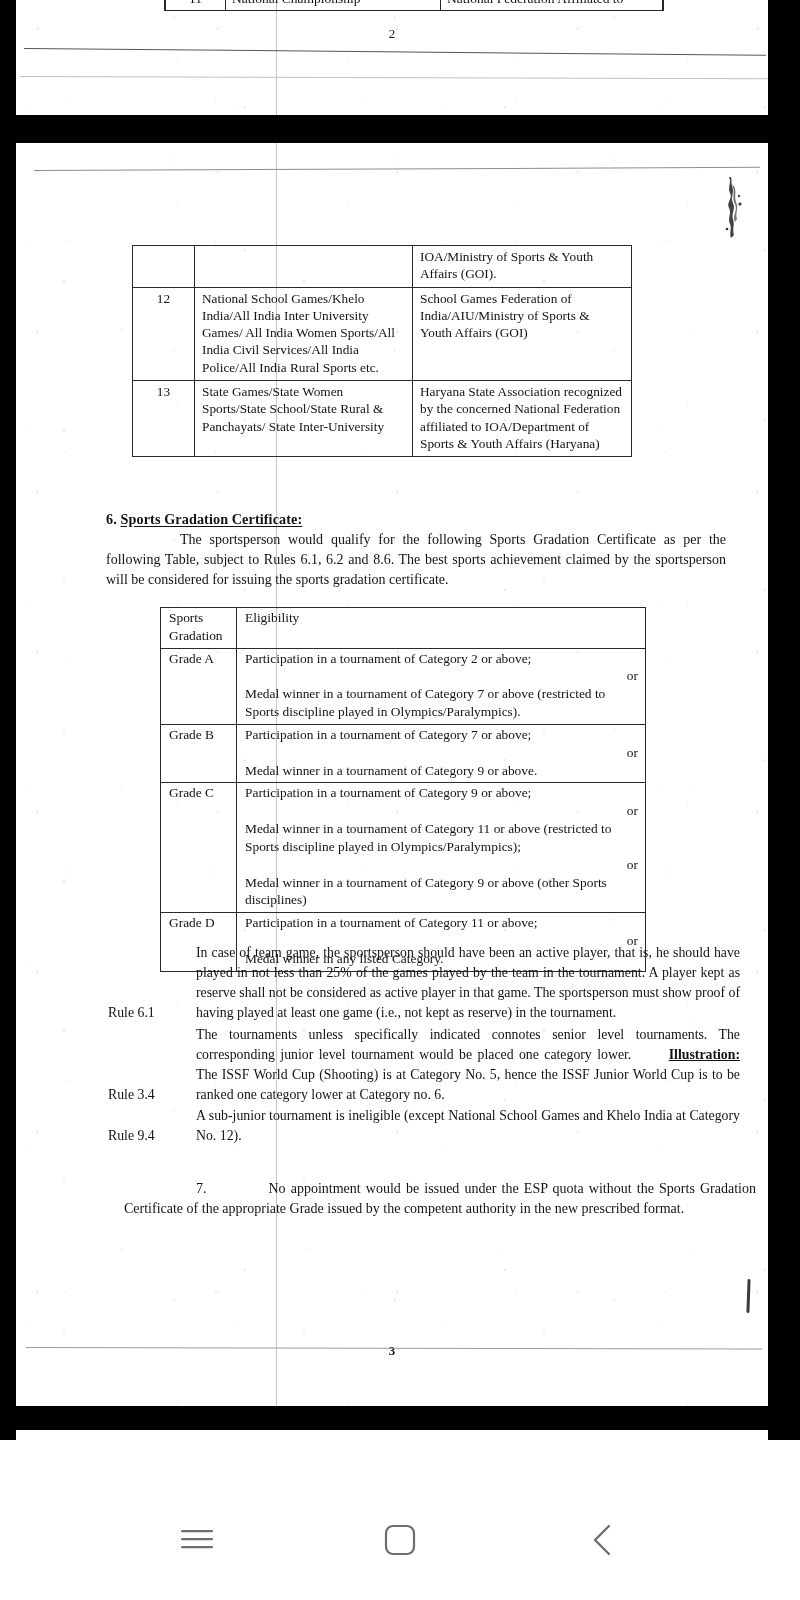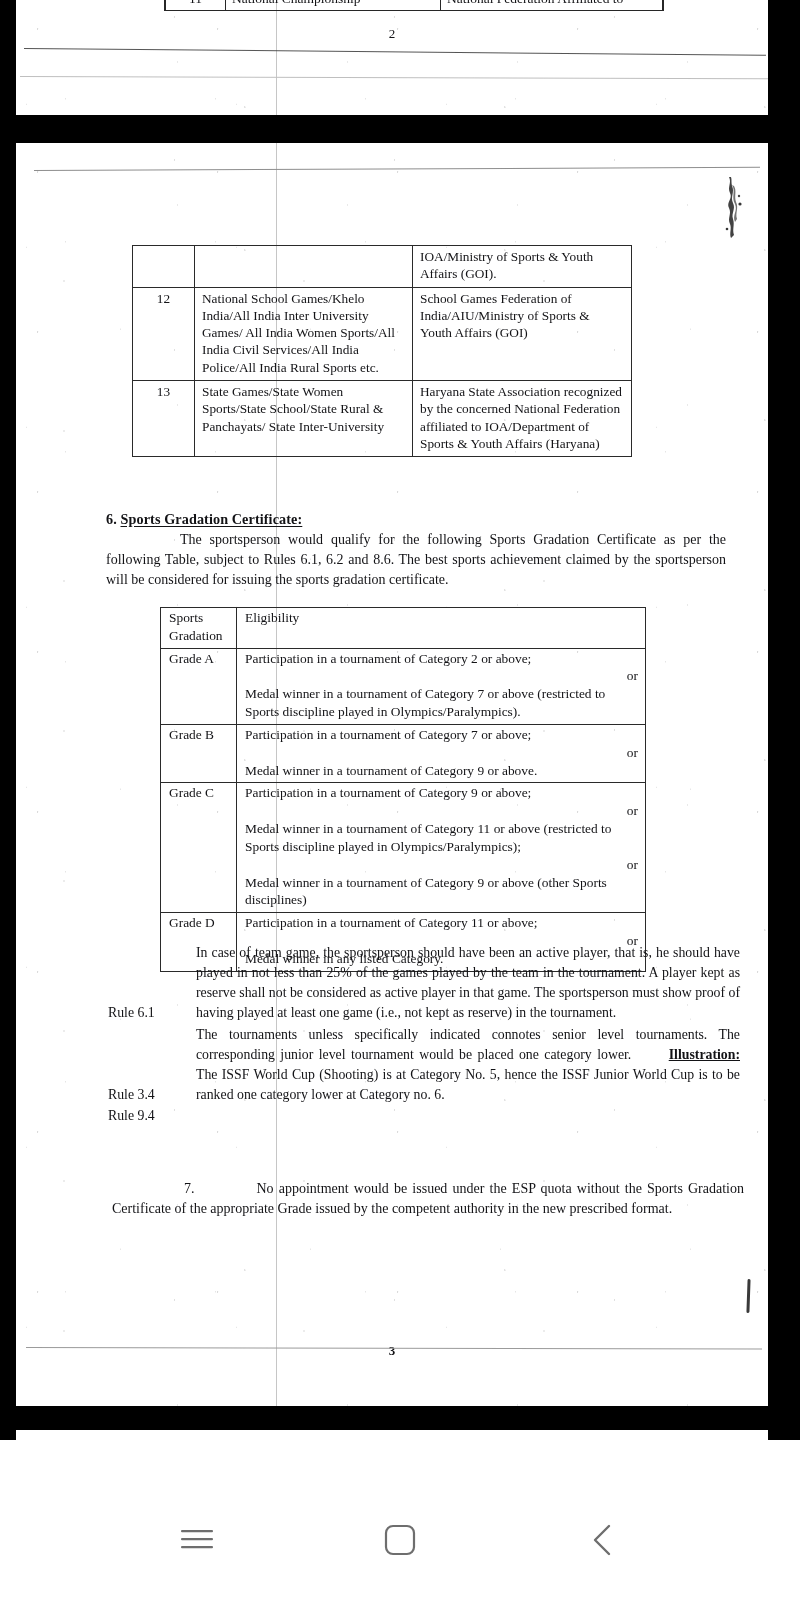--- a/index.html
+++ b/index.html
@@ -188,21 +188,21 @@
   }
   .rule-body {
     flex: 1 1 auto;
     font-size: 13.8px;
     line-height: 1.46;
     text-align: justify;
   }
   .rule-body .ill { text-decoration: underline; font-weight: 600; margin-left: 32px; }
 
   
-  #clause7 { left: 4px; top: 1036px; width: 752px; padding: 0 28px 0 92px; }
+  #clause7 { left: 16px; top: 1036px; width: 752px; padding: 0 28px 0 92px; }
   .c7 {
     font-size: 14px;
     line-height: 1.46;
     text-align: justify;
     text-indent: 72px;
   }
 
   
   #main-pagenum {
     left: 0; right: 0; top: 1200px;
@@ -396,20 +396,21 @@
           <div class="rule-body">In case of team game, the sportsperson should have been an active player, that is, he should have played in not less than 25% of the games played by the team in the tournament. A player kept as reserve shall not be considered as active player in that game. The sportsperson must show proof of having played at least one game (i.e., not kept as reserve) in the tournament.</div>
         </div>
 
         <div class="rule-row">
           <div class="rule-label">Rule 3.4</div>
           <div class="rule-body"><span>The tournaments unless specifically indicated connotes senior level tournaments. The corresponding junior level tournament would be placed one category lower. </span><span class="ill">Illustration:</span><span> The ISSF World Cup (Shooting) is at Category No. 5, hence the ISSF Junior World Cup is to be ranked one category lower at Category no. 6.</span></div>
         </div>
 
         <div class="rule-row">
           <div class="rule-label">Rule 9.4</div>
+          <div class="rule-body">A sub-junior tournament is ineligible (except National School Games and Khelo India at Category No. 12).</div>
         </div>
       </div>
 
       <div class="mp" id="clause7">
         <div class="c7"><span style="text-indent:0">7.</span>&nbsp;&nbsp;&nbsp;&nbsp;&nbsp;&nbsp;&nbsp;&nbsp;&nbsp;&nbsp;&nbsp;&nbsp;<span>No appointment would be issued under the ESP quota without the Sports Gradation Certificate of the appropriate Grade issued by the competent authority in the new prescribed format.</span></div>
       </div>
 
       <div class="side-mark"></div>
       <div class="mp" id="main-pagenum">3</div>
       <div class="edge-bottom-main"></div>

